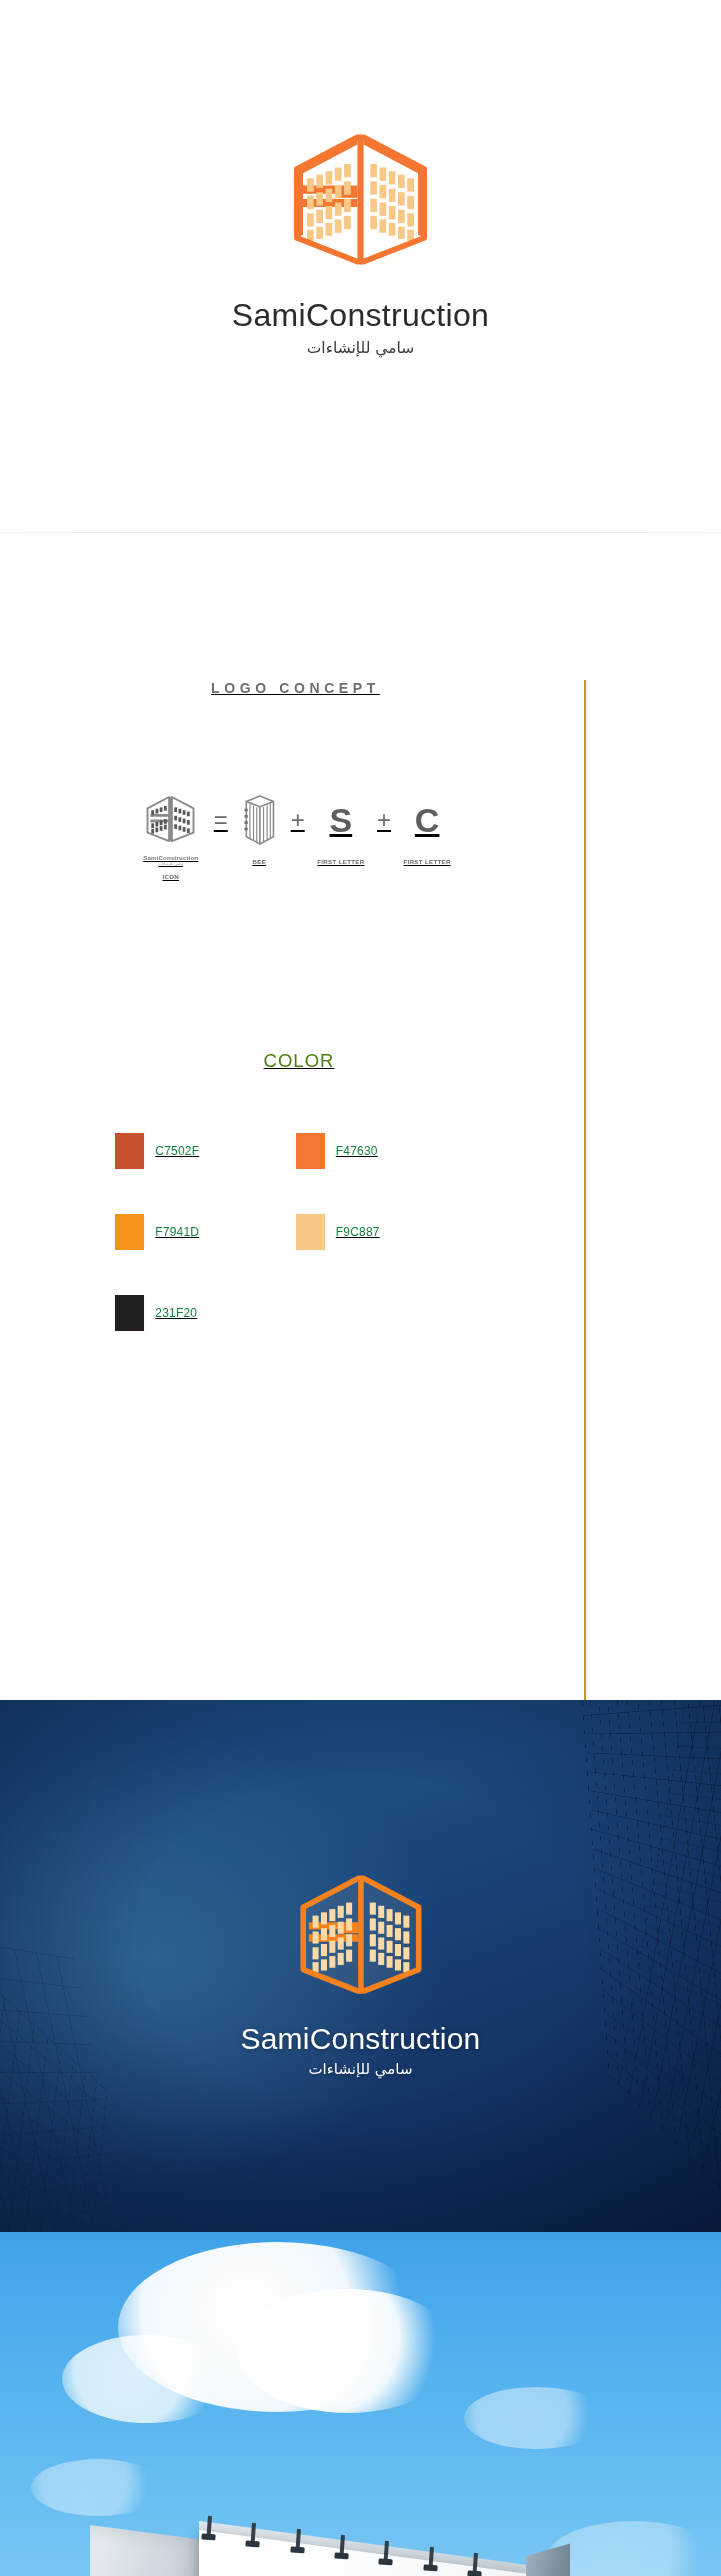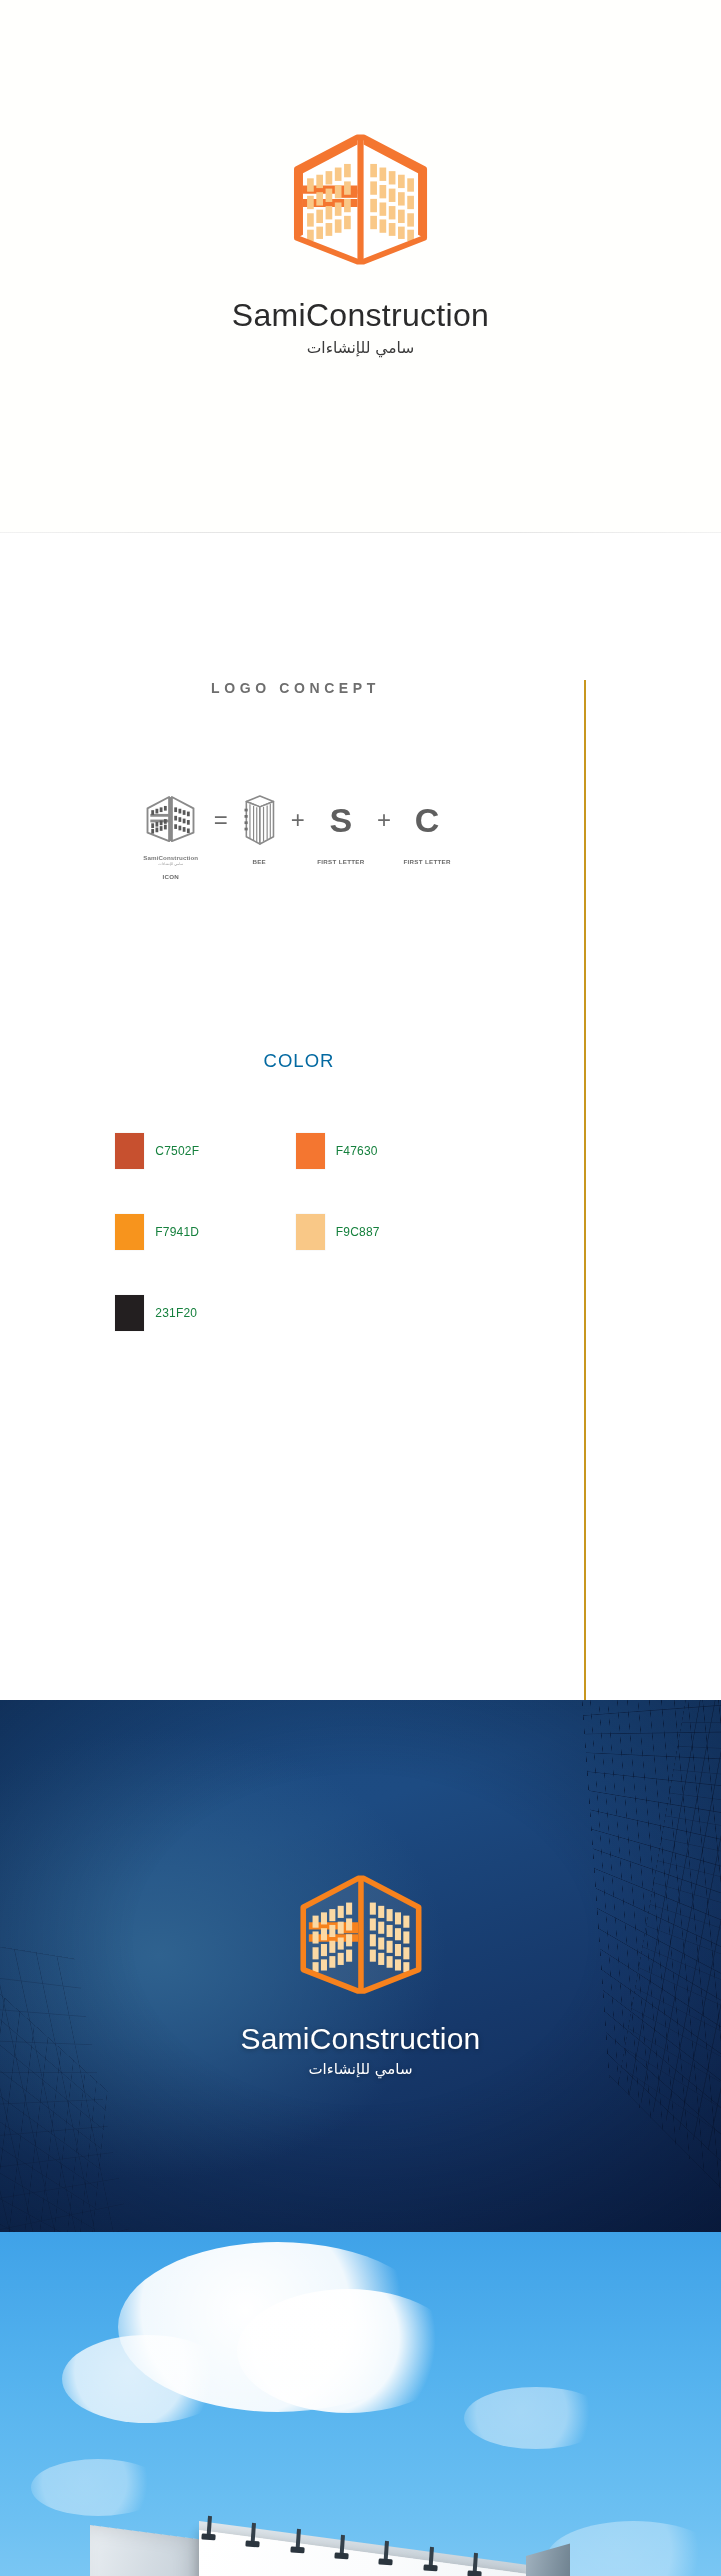--- a/index.html
+++ b/index.html
@@ -33,20 +33,21 @@
   .section-divider {
     position:absolute; left:0; bottom:0; width:721px; height:1px;
     background:linear-gradient(to right,#f2f2f2,#e6e6e6 30%,#e6e6e6 70%,#f2f2f2);
   }
 
   
   #sec-concept {
     width:591px; height:1020px;
     background:#ffffff;
     position:relative;
+    text-decoration:underline;
   }
   #gold-rail {
     position:absolute; top:0; right:4.6px; width:2.1px; height:1020px;
     background:#c8971f;
   }
   .concept-title {
     text-align:center; margin-top:147px;
     font-size:14px; letter-spacing:4.6px; color:#6e6e6e;
     font-weight:600; font-family:"Liberation Sans", sans-serif;
   }
@@ -74,21 +75,21 @@
     font-size:6.2px; color:#7a7a7a; letter-spacing:0.1px;
     font-weight:700; margin-top:3.1px;
   }
   .mini-arabic {
     direction:rtl; font-size:3.6px; color:#9a9a9a; letter-spacing:0.6px;
     margin-top:1px; font-family:"DejaVu Sans", sans-serif;
   }
 
   .color-title {
     text-align:center; margin-top:170px;
-    font-size:18.5px; letter-spacing:1px; color:#0369a1; font-weight:400;padding-left:7px;
+    font-size:18.5px; letter-spacing:1px; color:#4d7c0f; font-weight:400;padding-left:7px;
   }
   .swatch-grid {
     width:361px; margin:61px auto 0;
     display:grid; grid-template-columns:1fr 1fr;
     row-gap:45px; column-gap:0;
   }
   .swatch { display:flex; align-items:center; gap:11.3px; }
   .swatch-chip {
     width:29px; height:36px; flex:0 0 29px;
     box-shadow:0 0 0 0.5px rgba(0,0,0,.05);

